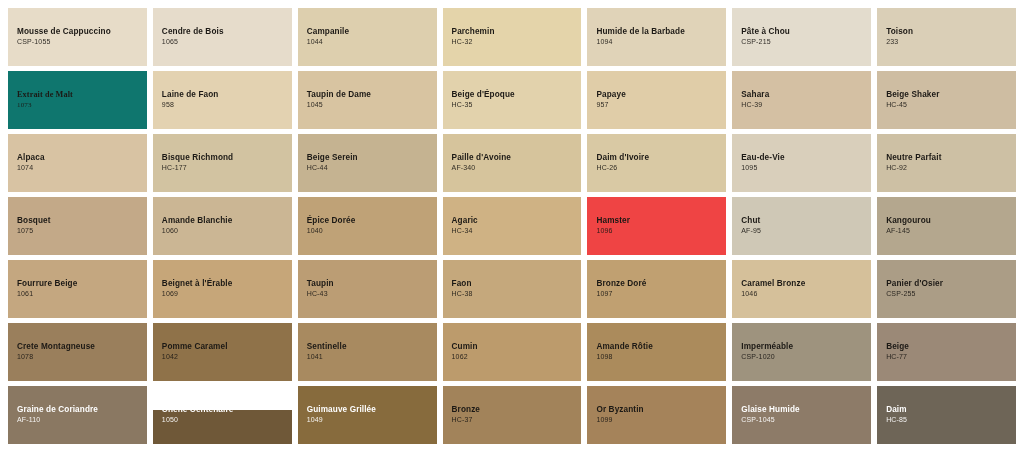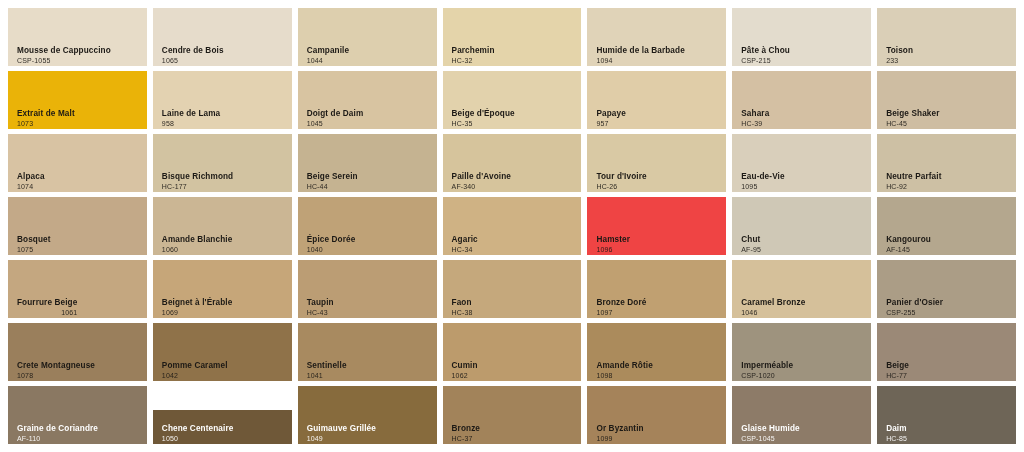--- a/index.html
+++ b/index.html
@@ -25,21 +25,21 @@
     box-sizing: content-box;
   }
   .swatch {
     position: relative;
     overflow: hidden;
     box-sizing: border-box;
   }
   .swatch-text {
     position: absolute;
     left: 9px;
-    bottom: 1px;
+    bottom: 20px;
     line-height: 1.18;
     user-select: none;
   }
   .swatch-name {
     display: block;
     font-size: 8.2px;
     font-weight: bold;
     letter-spacing: 0.12px;
     white-space: nowrap;
   }
@@ -96,35 +96,35 @@
         <span class="swatch-name">Pâte à Chou</span>
         <span class="swatch-code">CSP-215</span>
       </div>
     </div>
     <div class="swatch light-label" style="background: rgb(218, 207, 183);">
       <div class="swatch-text">
         <span class="swatch-name">Toison</span>
         <span class="swatch-code">233</span>
       </div>
     </div>
-    <div class="swatch light-label" style="background: #eab308;">
+    <div class="swatch light-label" style="background: #0f766e; font-family: Liberation Serif, serif;">
       <div class="swatch-text">
         <span class="swatch-name">Extrait de Malt</span>
         <span class="swatch-code">1073</span>
       </div>
     </div>
     <div class="swatch light-label" style="background: rgb(227, 210, 177);">
       <div class="swatch-text">
-        <span class="swatch-name">Laine de Lama</span>
+        <span class="swatch-name">Laine de Faon</span>
         <span class="swatch-code">958</span>
       </div>
     </div>
     <div class="swatch light-label" style="background: rgb(216, 196, 161);">
       <div class="swatch-text">
-        <span class="swatch-name">Doigt de Daim</span>
+        <span class="swatch-name">Taupin de Dame</span>
         <span class="swatch-code">1045</span>
       </div>
     </div>
     <div class="swatch light-label" style="background: rgb(226, 210, 172);">
       <div class="swatch-text">
         <span class="swatch-name">Beige d'Époque</span>
         <span class="swatch-code">HC-35</span>
       </div>
     </div>
     <div class="swatch light-label" style="background: rgb(224, 205, 168);">
@@ -164,21 +164,21 @@
       </div>
     </div>
     <div class="swatch light-label" style="background: rgb(214, 196, 156);">
       <div class="swatch-text">
         <span class="swatch-name">Paille d'Avoine</span>
         <span class="swatch-code">AF-340</span>
       </div>
     </div>
     <div class="swatch light-label" style="background: rgb(217, 201, 164);">
       <div class="swatch-text">
-        <span class="swatch-name">Tour d'Ivoire</span>
+        <span class="swatch-name">Daim d'Ivoire</span>
         <span class="swatch-code">HC-26</span>
       </div>
     </div>
     <div class="swatch light-label" style="background: rgb(217, 207, 187);">
       <div class="swatch-text">
         <span class="swatch-name">Eau-de-Vie</span>
         <span class="swatch-code">1095</span>
       </div>
     </div>
     <div class="swatch light-label" style="background: rgb(205, 192, 164);">
@@ -222,21 +222,21 @@
         <span class="swatch-name">Chut</span>
         <span class="swatch-code">AF-95</span>
       </div>
     </div>
     <div class="swatch light-label" style="background: rgb(180, 167, 142);">
       <div class="swatch-text">
         <span class="swatch-name">Kangourou</span>
         <span class="swatch-code">AF-145</span>
       </div>
     </div>
-    <div class="swatch light-label" style="background: rgb(196, 167, 128); text-align: right;">
+    <div class="swatch light-label" style="background: rgb(196, 167, 128);">
       <div class="swatch-text">
         <span class="swatch-name">Fourrure Beige</span>
         <span class="swatch-code">1061</span>
       </div>
     </div>
     <div class="swatch light-label" style="background: rgb(198, 166, 121);">
       <div class="swatch-text">
         <span class="swatch-name">Beignet à l'Érable</span>
         <span class="swatch-code">1069</span>
       </div>

